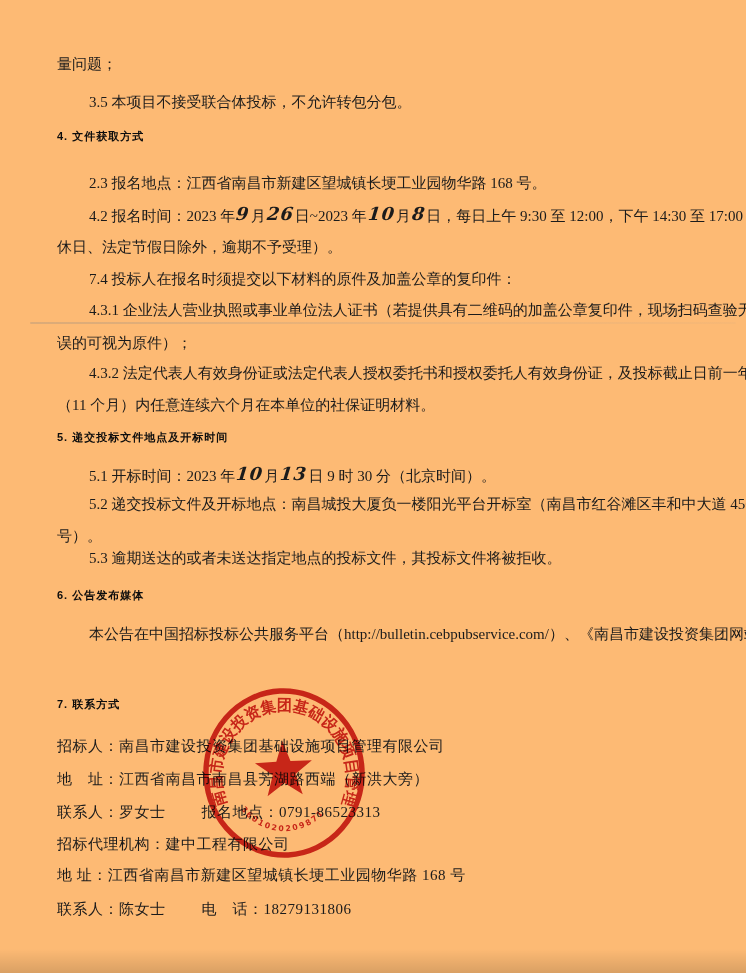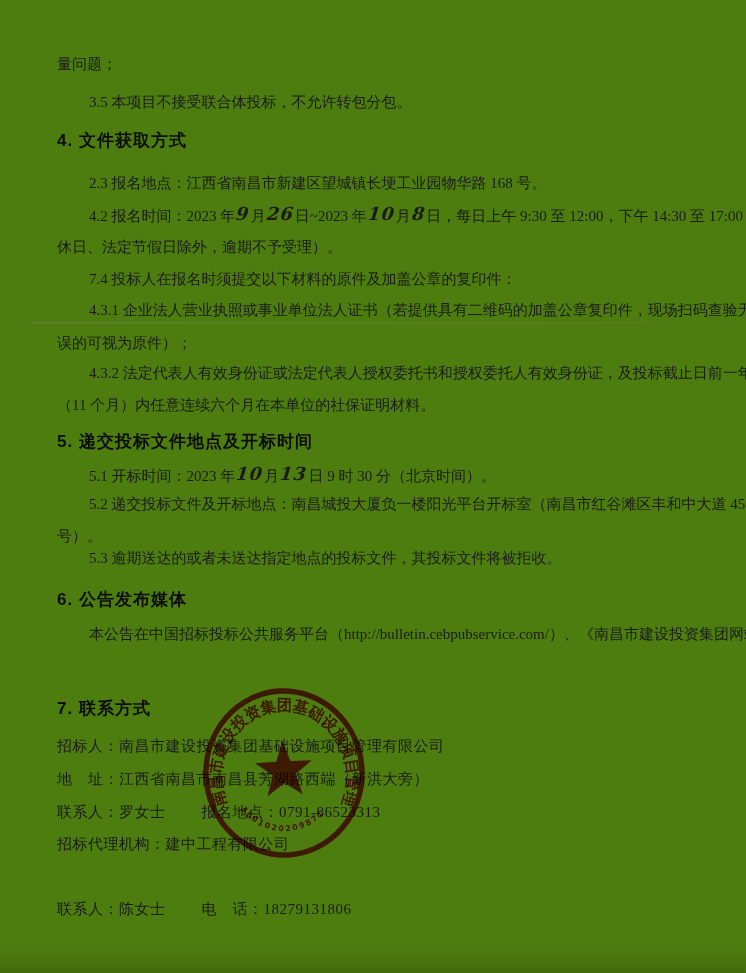--- a/index.html
+++ b/index.html
@@ -1,28 +1,28 @@
 <!DOCTYPE html>
 <html><head>
 <meta charset="utf-8">
 <style>
   html,body{margin:0;padding:0;background:#9a9a9a;}
   .page{
     position:relative;width:746px;height:973px;margin:0 auto;
-    background:#4d7c0f;overflow:hidden;
+    background:#fdba74;overflow:hidden;
     font-family:"Liberation Serif","DejaVu Serif",serif;
     color:#1b1b1b;
   }
   .line{position:absolute;white-space:nowrap;font-size:15px;line-height:1;}
   .indent{left:89px;}
   .flush{left:57px;}
   .heading{
     position:absolute;left:57px;white-space:nowrap;
     font-family:"Liberation Sans","DejaVu Sans",sans-serif;
-    font-weight:bold;font-size:17px;color:#0d0d0d;letter-spacing:1px;
+    font-weight:bold;font-size:11px;color:#0d0d0d;letter-spacing:1px;
   }
   .hand{
     font-family:"DejaVu Serif",serif;font-style:italic;font-weight:bold;
     font-size:18px;letter-spacing:1px;padding:0 1px;display:inline-block;
     transform:skewX(-6deg) translateY(-1px);
   }
   .contact-row{position:absolute;left:57px;white-space:nowrap;font-size:15px;letter-spacing:0.5px;}
   .second-pair{margin-left:36px;}
   
   .scanline{
@@ -66,20 +66,21 @@
 
   <div class="heading" style="top:588px">6. 公告发布媒体</div>
   <div class="line indent" style="top:627px">本公告在中国招标投标公共服务平台（http://bulletin.cebpubservice.com/）、《南昌市建设投资集团网站》</div>
 
   <div class="heading" style="top:697px">7. 联系方式</div>
 
   <div class="contact-row" style="top:737px"><span>招标人：</span><span>南昌市建设投资集团基础设施项目管理有限公司</span></div>
   <div class="contact-row" style="top:770px"><span>地　址：</span><span>江西省南昌市南昌县芳湖路西端（新洪大旁）</span></div>
   <div class="contact-row" style="top:803px"><span>联系人：</span><span>罗女士</span><span class="second-pair">报名地点：</span><span>0791-86523313</span></div>
   <div class="contact-row" style="top:835px"><span>招标代理机构：</span><span>建中工程有限公司</span></div>
+  <div class="contact-row" style="top:866px"><span>地 址：</span><span>江西省南昌市新建区望城镇长埂工业园物华路 168 号</span></div>
   <div class="contact-row" style="top:900px"><span>联系人：</span><span>陈女士</span><span class="second-pair">电　话：</span><span>18279131806</span></div>
 
   <svg class="stamp" viewBox="0 0 172 178">
     <ellipse cx="86" cy="89" rx="78" ry="82" fill="none" stroke-width="5.5" stroke="#c52222"></ellipse>
     <path id="ringPath" d="M 27 117 A 63 67 0 1 1 145 117" fill="none"></path>
     <path id="serialPath" d="M 41 123 A 55 57 0 0 0 131 123" fill="none"></path>
     <text font-size="16" font-family="Liberation Sans, sans-serif" font-weight="bold" fill="#c52222">
       <textPath href="#ringPath" textLength="320" lengthAdjust="spacingAndGlyphs">南昌市建设投资集团基础设施项目管理有限公司</textPath>
     </text>
     <text font-size="8" font-family="DejaVu Sans, sans-serif" font-weight="bold" letter-spacing="2" fill="#c52222">

